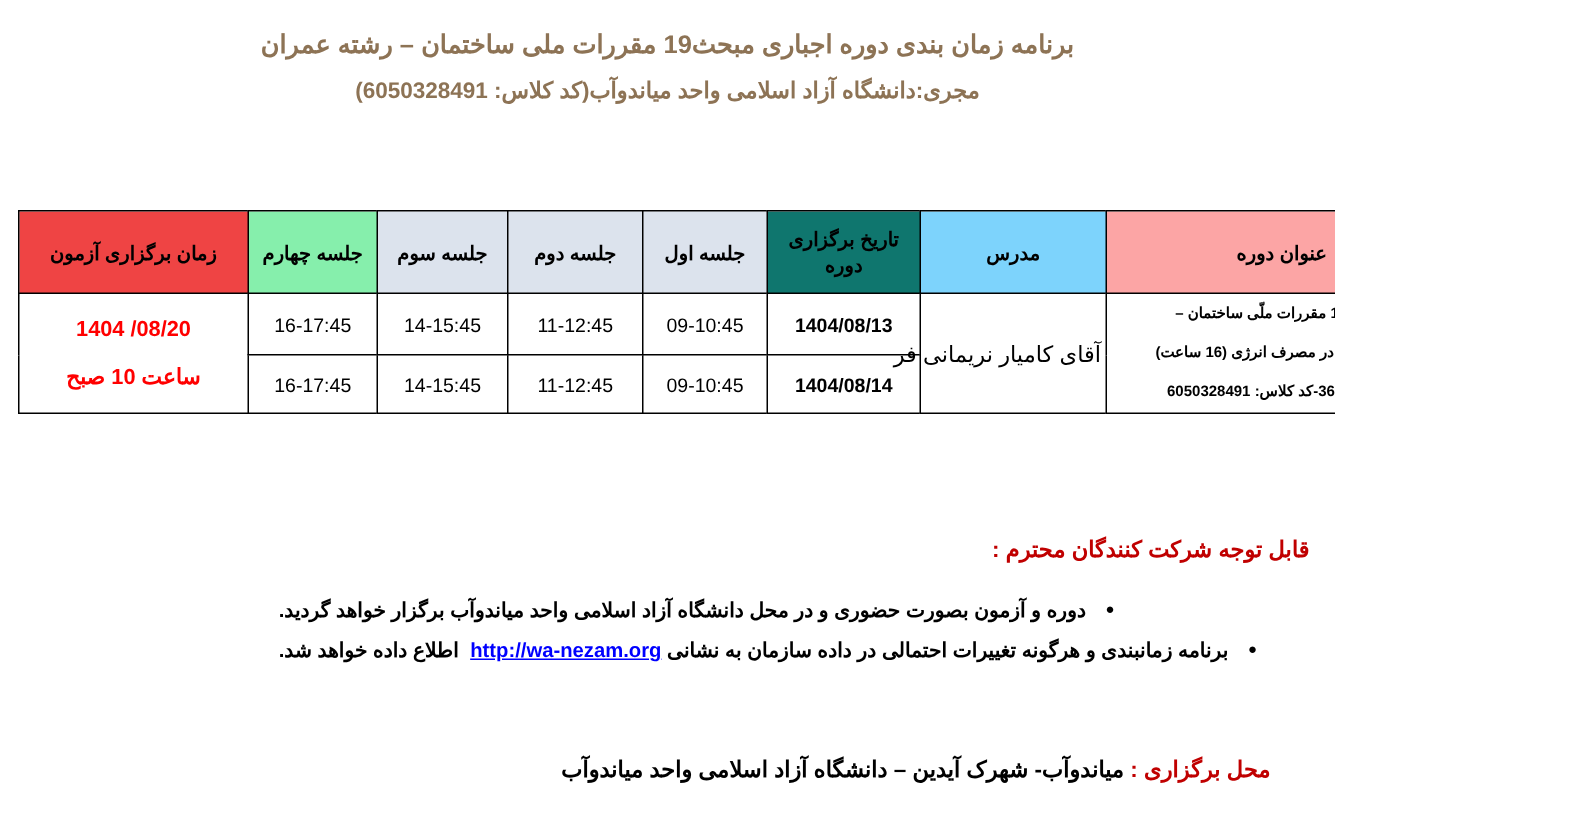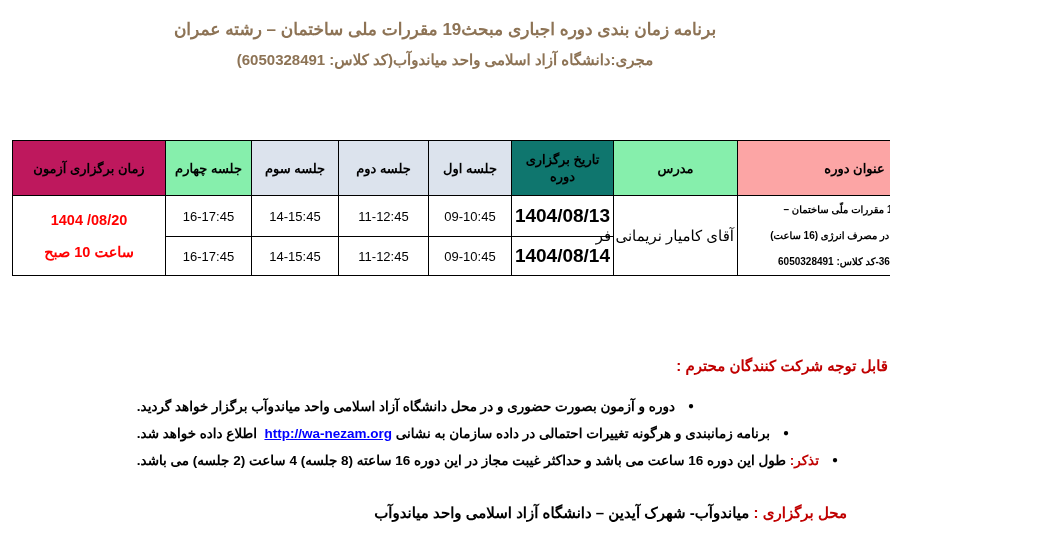--- a/index.html
+++ b/index.html
@@ -17,26 +17,26 @@
     border-collapse:collapse;table-layout:fixed;
   }
   table.schedule td{
     border:1.5px solid #000;text-align:center;vertical-align:middle;
     padding:0 3px;overflow:visible;
   }
   .th-cell{font-weight:bold;font-size:13px;line-height:17px;}
   .row-no-cell{font-size:14px;}
   .course-cell{font-weight:bold;font-size:10px;line-height:26px;white-space:nowrap;}
   .instructor-cell{font-size:15px;white-space:nowrap;}
-  .date-cell{font-weight:bold;font-size:19px;}
+  .date-cell{font-weight:bold;font-size:13px;}
   .session-cell{font-size:13px;}
   .exam-cell{font-weight:bold;font-size:14.5px;line-height:32px;}
   .ltr{direction:ltr;unicode-bidi:isolate;}
   
-  .notes-heading{position:absolute;top:357px;right:2px;font-weight:bold;font-size:15px;white-space:nowrap;}
+  .notes-heading{position:absolute;top:357px;right:17px;font-weight:bold;font-size:15px;white-space:nowrap;}
   .bullet-list{position:absolute;top:398px;right:52px;text-align:left;font-weight:bold;font-size:13.5px;}
   .bullet-item{margin-bottom:11px;white-space:nowrap;}
   .bullet-dot{display:inline-block;margin-left:13px;font-size:10px;vertical-align:2px;color:#000;}
   .footer-line{position:absolute;top:504px;right:43px;font-weight:bold;font-size:15px;white-space:nowrap;text-align:right;}
 </style>
 </head>
 <body>
 
 <div class="page">
 
@@ -54,27 +54,27 @@
         <col style="width:83px">
         <col style="width:90px">
       <col style="width:87px">
         <col style="width:86px">
         <col style="width:153px">
     </colgroup>
     <tbody>
         <tr style="height:55px">
       <td class="th-cell" style="background:#dce3ed">ردیف</td>
       <td class="th-cell" style="background:#fca5a5">عنوان دوره</td>
-      <td class="th-cell" style="background:#86efac">مدرس</td>
+      <td class="th-cell" style="background:#7dd3fc">مدرس</td>
       <td class="th-cell" style="background:#0f766e">تاریخ برگزاری دوره</td>
       <td class="th-cell" style="background:#dce3ed">جلسه اول</td>
       <td class="th-cell" style="background:#dce3ed">جلسه دوم</td>
       <td class="th-cell" style="background:#dce3ed">جلسه سوم</td>
       <td class="th-cell" style="background:#86efac">جلسه چهارم</td>
-      <td class="th-cell" style="background:#be185d">زمان برگزاری آزمون</td>
+      <td class="th-cell" style="background:#ef4444">زمان برگزاری آزمون</td>
     </tr>
     <tr style="height:41px">
       <td class="row-no-cell" rowspan="2" style="background:#dce3ed">1</td>
       <td class="course-cell" rowspan="2">
         <div>مبحث 19 مقررات ملّی ساختمان –</div>
         <div>صرفه‌جویی در مصرف انرژی (16 ساعت)</div>
         <div>کد دوره:364-کد کلاس: 6050328491</div>
       </td>
       <td class="instructor-cell" rowspan="2">آقای کامیار نریمانی فر</td>
       <td class="date-cell"><span class="ltr">1404/08/13</span></td>
@@ -95,21 +95,20 @@
       <td class="session-cell"><span class="ltr">16-17:45</span></td>
     </tr>
   </tbody>
     </table>
 
   <div class="notes-heading" style="color:#c00000">قابل توجه شرکت کنندگان محترم :</div>
 
   <div class="bullet-list">
     <div class="bullet-item"><span class="bullet-dot">●</span><span>دوره و آزمون بصورت حضوری و در محل دانشگاه آزاد اسلامی واحد میاندوآب برگزار خواهد گردید.</span></div>
     <div class="bullet-item"><span class="bullet-dot">●</span><span>برنامه زمانبندی و هرگونه تغییرات احتمالی در داده سازمان به نشانی</span> <span class="ltr" style="color:#0000ff;text-decoration:underline">http://wa-nezam.org</span>&nbsp; <span>اطلاع داده خواهد شد.</span></div>
-    <div class="bullet-item"><span class="bullet-dot">●</span><span style="color:#c00000">تذکر:</span> <span>طول این دوره 16 ساعت می باشد و حداکثر غیبت مجاز در این دوره 16 ساعته (8 جلسه) 4 ساعت (2 جلسه) می باشد.</span></div>
   </div>
 
   <div class="footer-line">
     <span style="color:#c00000">محل برگزاری :</span>
     <span>میاندوآب- شهرک آیدین – دانشگاه آزاد اسلامی واحد میاندوآب</span>
   </div>
 
 </div>
 
 </body></html>

